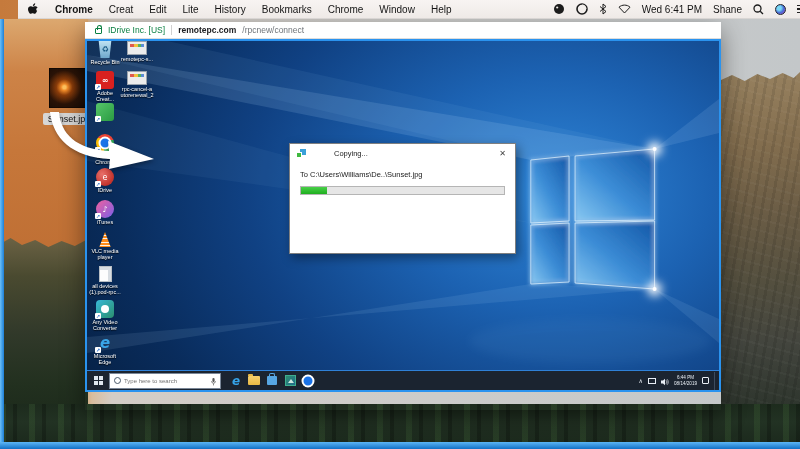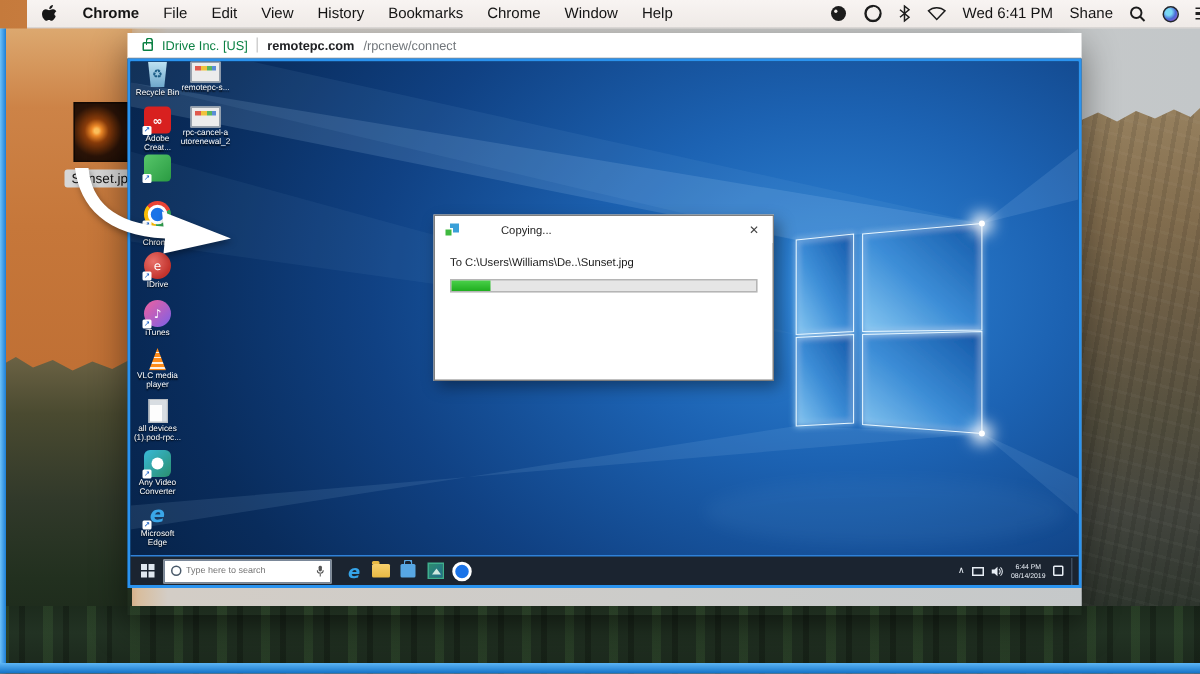--- a/index.html
+++ b/index.html
@@ -167,23 +167,23 @@
 <div class="frame-bottom"></div>
 
 <div class="menubar">
   <div class="mb-left">
     <span class="apple-icon">
       <svg width="11" height="13" viewBox="0 0 11 13">
           <path fill="#161616" d="M8.2 6.9c0-1.6 1.3-2.4 1.4-2.4C8.8 3.3 7.6 3.2 7.2 3.2c-1 -.1-2 .6-2.5 .6-.5 0-1.3-.6-2.1-.6C1.5 3.2 0 4.1 0 6.1c0 1.2.4 2.5 1 3.3.5.8 1 1.4 1.7 1.4.7 0 1-.5 1.9-.5.9 0 1.1.5 1.9.5.8 0 1.3-.7 1.8-1.4.6-.8.8-1.6.8-1.7 0 0-1-.4-1-1.8zM6.6 2.2c.4-.5.7-1.2.6-1.9-.6 0-1.3.4-1.7.9-.4.4-.7 1.1-.6 1.8.7.1 1.3-.3 1.7-.8z"></path>
         </svg>
     </span>
     <span class="mb-app">Chrome</span>
-    <span class="mb-item">File</span>
+    <span class="mb-item">Creat</span>
     <span class="mb-item">Edit</span>
-    <span class="mb-item">View</span>
+    <span class="mb-item">Lite</span>
     <span class="mb-item">History</span>
     <span class="mb-item">Bookmarks</span>
     <span class="mb-item">Chrome</span>
     <span class="mb-item">Window</span>
     <span class="mb-item">Help</span>
   </div>
   <div class="mb-right">
     <span>
         <svg width="12" height="12" viewBox="0 0 12 12">
           <circle cx="6" cy="6" r="5" fill="#1c1c1c"></circle>

